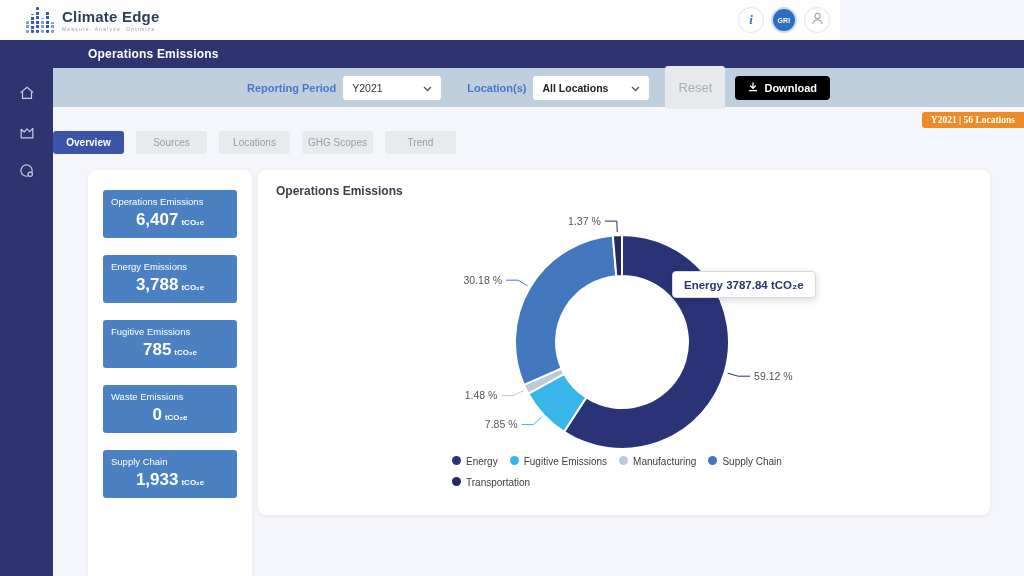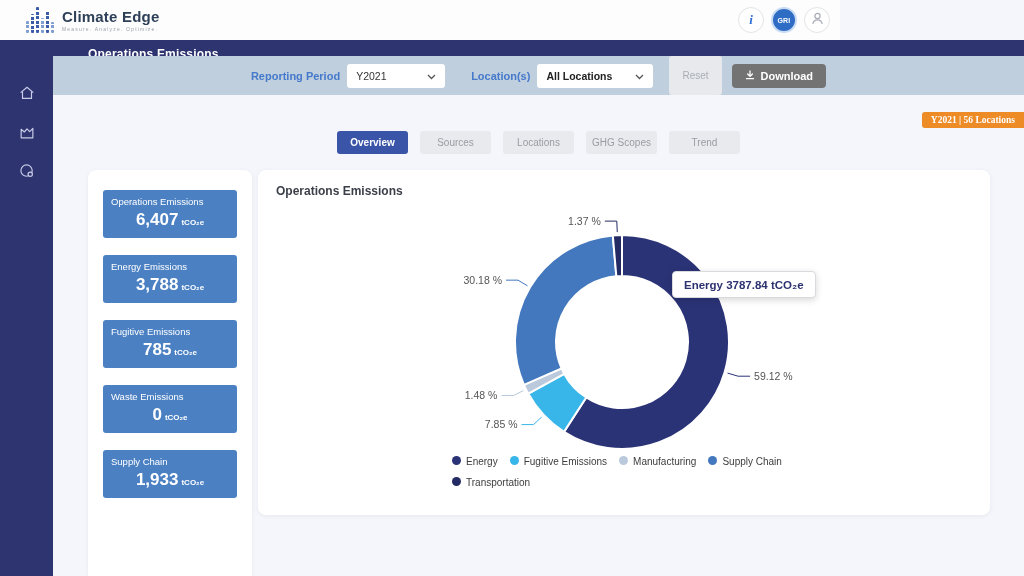--- a/index.html
+++ b/index.html
@@ -42,47 +42,47 @@
   .sidebar {
     position:absolute; left:0; top:40px; width:53px; height:536px;
     background:#2e3470; display:flex; flex-direction:column; align-items:center;
     padding-top:44px; gap:21px;
   }
   .side-icon { width:18px; height:18px; cursor:pointer; }
   .side-icon svg { display:block; }
 
   
   .filterbar {
-    position:absolute; left:53px; top:56px; width:971px; height:39px;
+    position:absolute; left:53px; top:68px; width:971px; height:39px;
     background:#c0cfdd; display:flex; align-items:center; justify-content:center;
   }
   .filter-label { font-size:11px; font-weight:bold; color:#4579cb; margin-right:7px; }
   .select {
     background:#fff; border-radius:3px; height:24px; display:flex; align-items:center;
     justify-content:space-between; padding:0 9px; font-size:10.5px; color:#333; cursor:pointer;
   }
   .select .val { white-space:nowrap; }
   .select.bold .val { font-weight:bold; color:#222; }
   .sel-period { width:98px; margin-right:26px; }
   .sel-loc { width:116px; margin-right:16px; }
   .reset-btn {
-    background:#e7e9ec; color:#a9aeb6; font-size:10px; border:none; cursor:pointer;
+    background:#e7e9ec; color:#a9aeb6; font-size:13px; border:none; cursor:pointer;
     padding:14px 13px; border-radius:3px; margin-right:10px; font-family:inherit;
   }
   .download-btn {
-    background:#737373; color:#fff; font-weight:bold; font-size:11px; border:none; cursor:pointer;
+    background:#000000; color:#fff; font-weight:bold; font-size:11px; border:none; cursor:pointer;
     padding:6px 13px; border-radius:4px; display:flex; align-items:center; gap:6px; font-family:inherit;
   }
   .selection-badge {
     position:absolute; top:112px; right:0; background:#ed8b26; color:#fff;
     font-size:9.5px; font-weight:bold; padding:3px 9px; border-radius:3px 0 0 3px;font-family:Liberation Serif, serif;
   }
 
   
-  .tabs { position:absolute; left:53px; top:131px; width:971px; display:flex; justify-content:center; gap:12px; }
+  .tabs { position:absolute; left:53px; top:131px; width:971px; display:flex; gap:12px; }
   .tab { width:71px; height:23px; line-height:23px; text-align:center; font-size:10px;
     border-radius:3px; background:#e9eaed; color:#9a9ca3; cursor:pointer; }
   .tab.active { background:#3a55a8; color:#fff; font-weight:bold; }
 
   
   .stats-panel {
     position:absolute; left:88px; top:170px; width:164px; height:406px;
     background:#fff; border-radius:8px 8px 0 0; box-shadow:0 1px 4px rgba(40,50,90,.07);
     padding-top:20px;
   }

